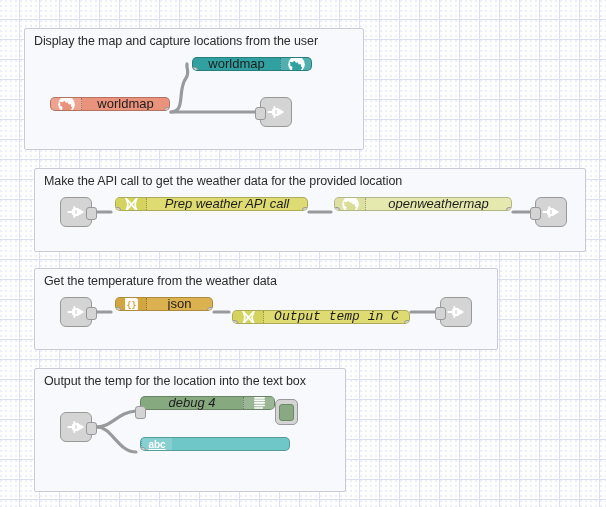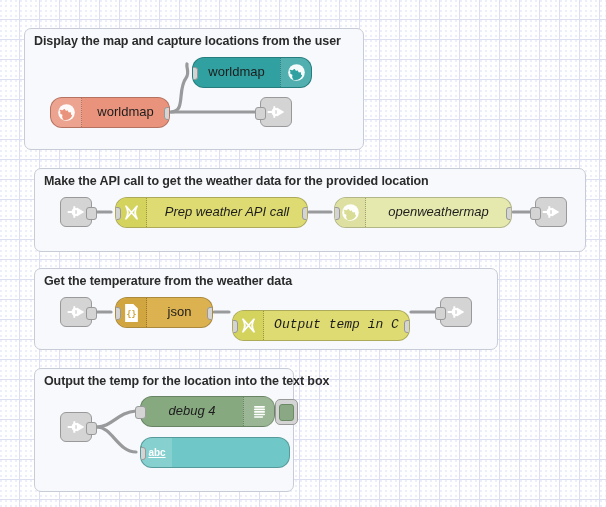--- a/index.html
+++ b/index.html
@@ -19,42 +19,41 @@
       linear-gradient(to bottom, #dcdff0 1px, transparent 1px),
       radial-gradient(circle at 1px 1px, #eceefb 1px, transparent 0);
     background-size:20px 20px, 20px 20px, 5px 5px;
     background-position:-1px -1px, -1px -1px, 0 0;
   }
   
   .group{
     position:absolute;
     background:#f7f9fc;
     border:1px solid #c8ccd6;
-    border-radius:7px;
-    box-sizing:border-box;
-    font-weight:bold;
+    border-radius:2px;
+    box-sizing:border-box;
   }
   .group-title{
     position:absolute;
     left:9px;top:5px;
     font-size:12.5px;
     color:#2b2b2b;
     white-space:nowrap;
     letter-spacing:-0.1px;
   }
   
   #wires{position:absolute;inset:0;pointer-events:none;}
   
   .node{
     position:absolute;
-    height:31px;
-    border-radius:12px;
+    height:14px;
+    border-radius:5px;
     box-sizing:border-box;
     border:1px solid rgba(0,0,0,.22);
-    display:flex;
+    display:flex;align-items:center;
     overflow:hidden;
   }
   .node .label{
     flex:1;
     font-size:13px;
     color:#1d1d1d;
     white-space:nowrap;
     text-align:center;
     padding:0 8px;
     line-height:28px;
@@ -127,21 +126,21 @@
   </div>
 
   <div class="group" style="left:34px;top:168px;width:552px;height:84px;">
     <div class="group-title">Make the API call to get the weather data for the provided location</div>
   </div>
 
   <div class="group" style="left:34px;top:268px;width:464px;height:82px;">
     <div class="group-title">Get the temperature from the weather data</div>
   </div>
 
-  <div class="group" style="left:34px;top:368px;width:260px;height:124px;padding-left:17px;">
+  <div class="group" style="left:34px;top:368px;width:312px;height:124px;padding-left:17px;">
     <div class="group-title">Output the temp for the location into the text box</div>
   </div>
 
   <svg id="wires" width="606" height="507">
     <g fill="none" stroke="#999a9b" stroke-width="3.2" stroke-linecap="round">
 
       <path d="M 171,112 C 186,112 177,90 186,78 C 190,72 186,68 187,64"></path>
 
       <path d="M 171,112 L 256,112"></path>
 

